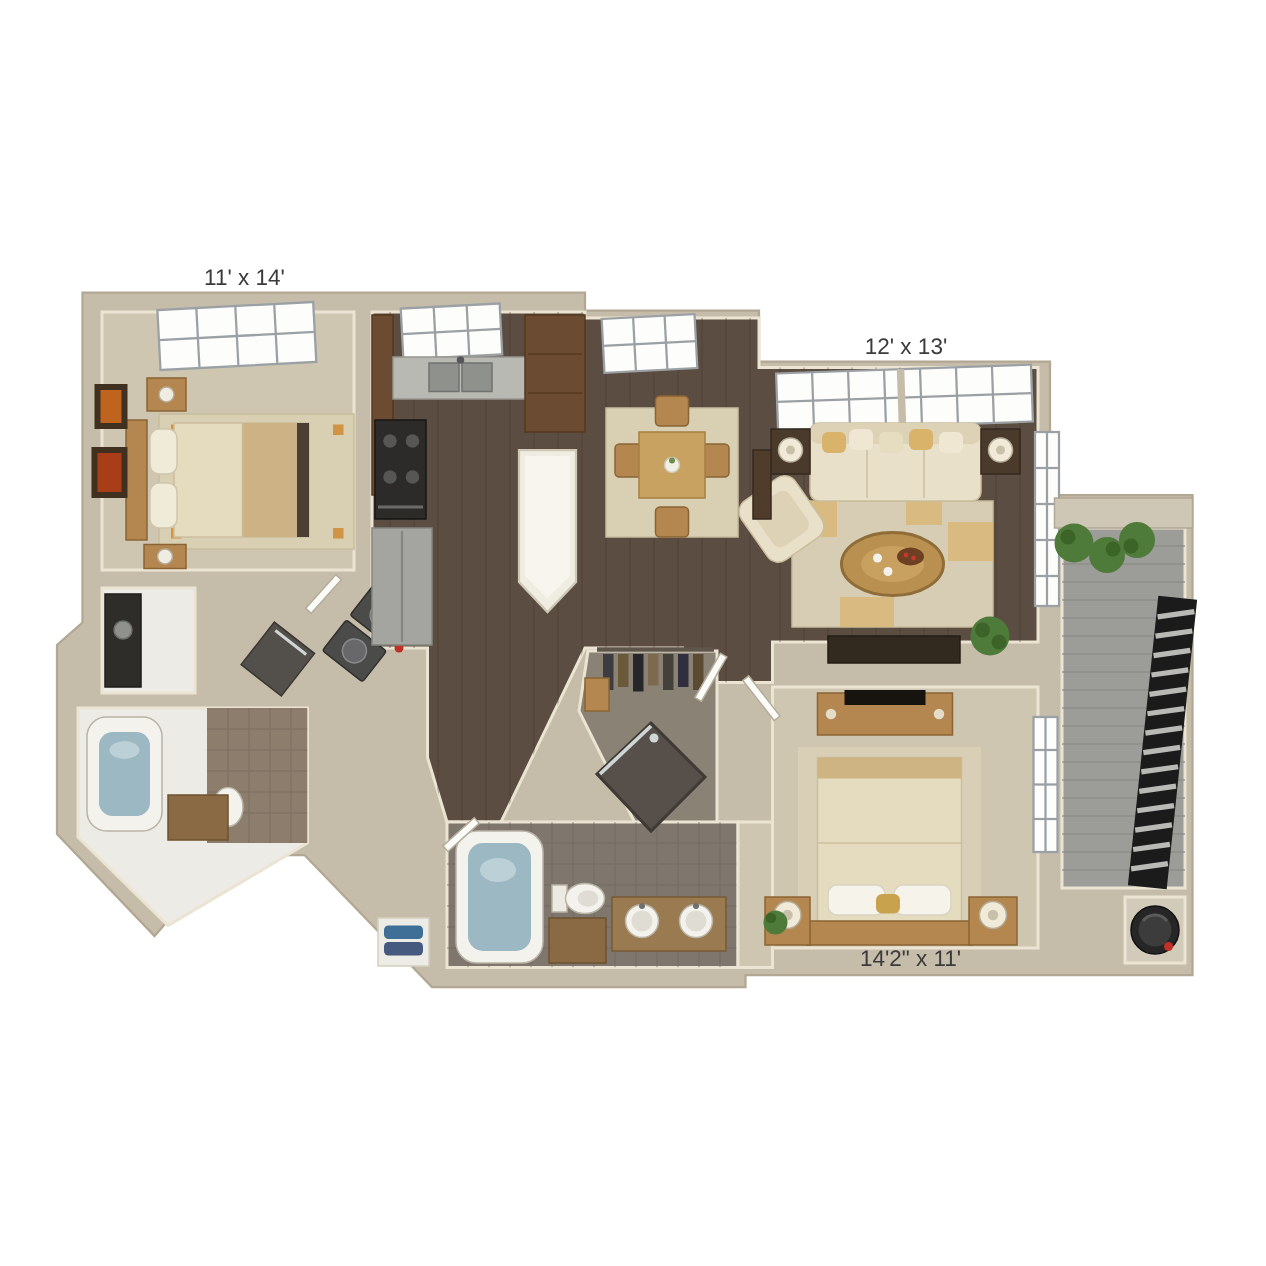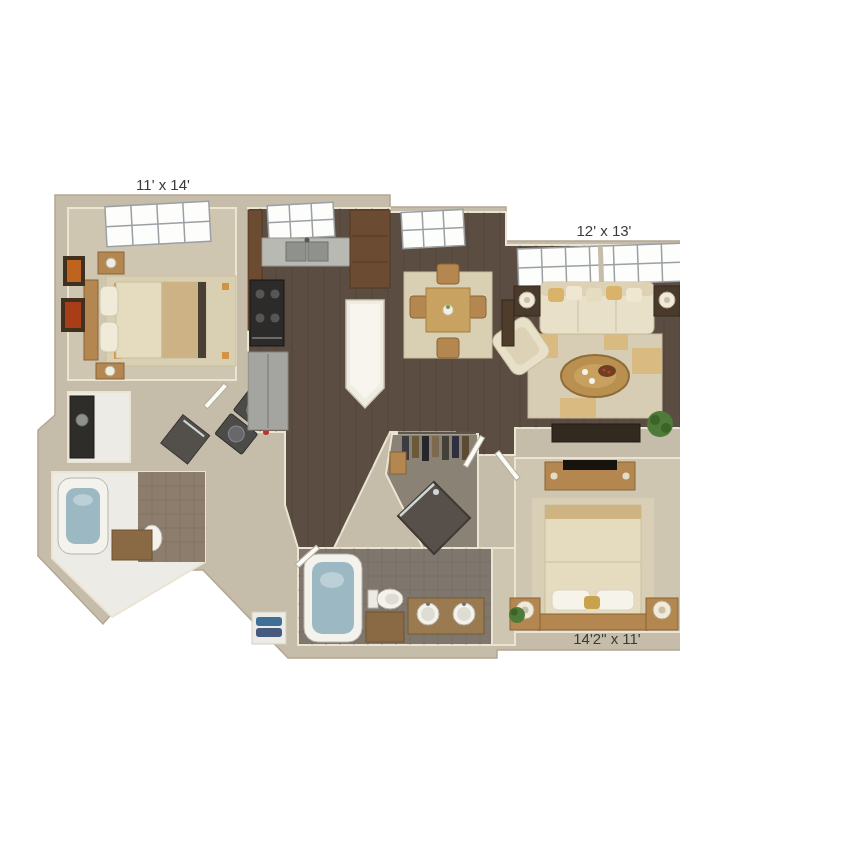--- a/index.html
+++ b/index.html
@@ -1,16 +1,16 @@
 <!DOCTYPE html>
 <html><head>
 <meta charset="utf-8">
 <style>
   html,body{margin:0;padding:0;background:#ffffff;}
-  .canvas{position:relative;width:680px;height:844px;background:#ffffff;overflow:hidden;
+  .canvas{position:relative;width:844px;height:844px;background:#ffffff;overflow:hidden;
           font-family:"Liberation Sans", sans-serif;}
   svg{position:absolute;left:0;top:0;}
   
   .wall      {fill:#c6bcaa;stroke:#b2a793;stroke-width:1.5;}
   .carpet    {fill:#cfc6b1;stroke:#ebe4d3;stroke-width:2;}
   .wood      {fill:#5b4d41;stroke:#ebe4d3;stroke-width:2;}
   .whitefloor{fill:#ecebe5;stroke:#ebe4d3;stroke-width:2;}
   .tilebrown {fill:#8d7d6d;}
   .tilegray  {fill:#7f776d;stroke:#ebe4d3;stroke-width:2;}
   .deck      {fill:#9c9c98;stroke:#ebe4d3;stroke-width:2;}

